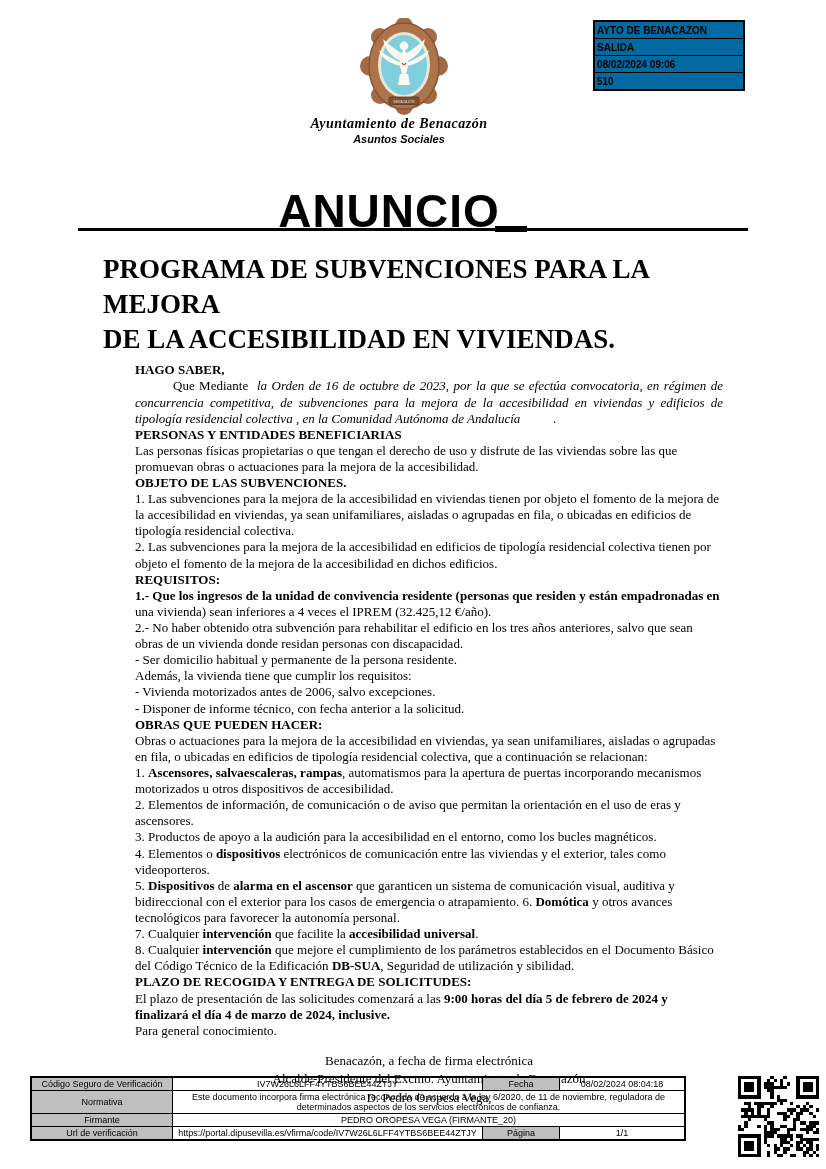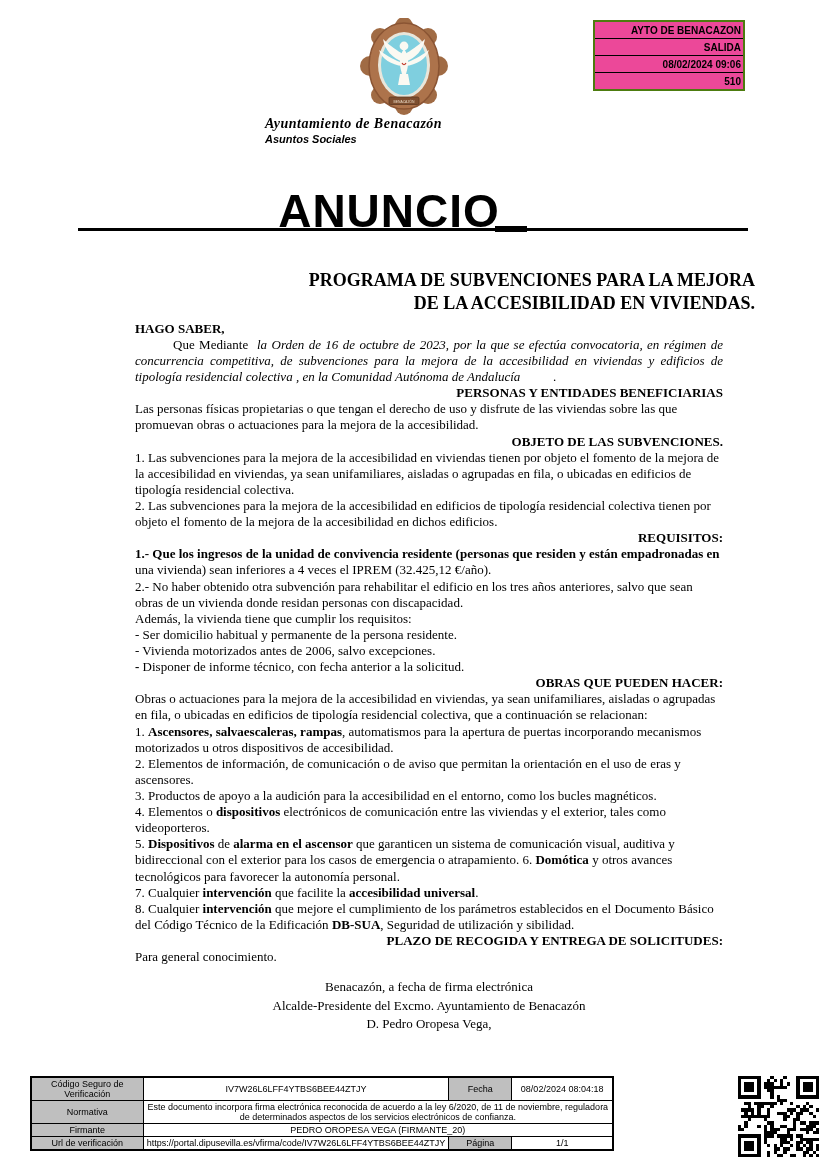--- a/index.html
+++ b/index.html
@@ -2,52 +2,52 @@
 <html><head>
 <meta charset="utf-8">
 <style>
   html,body{margin:0;padding:0;}
   body{
     width:826px;height:1169px;background:#ffffff;position:relative;
     font-family:"Liberation Serif",serif;color:#000;overflow:hidden;
   }
   
   .crest{position:absolute;left:358px;top:18px;width:92px;height:100px;}
-  .org-block{position:absolute;left:265px;top:116px;width:300px;text-align:left;}
+  .org-block{position:absolute;left:249px;top:116px;width:300px;text-align:center;}
   .org-name{font:bold italic 14px "Liberation Serif",serif;letter-spacing:.5px;}
   .org-dept{font:bold italic 11px "Liberation Sans",sans-serif;margin-top:1px;}
-  .stamp{position:absolute;left:593px;top:20px;width:148px;border:2px solid #4d7c0f;
-         font:bold 10px "Liberation Sans",sans-serif;text-align:right;background:#ec4899;}
+  .stamp{position:absolute;left:593px;top:20px;width:148px;border:2px solid #000000;
+         font:bold 10px "Liberation Sans",sans-serif;text-align:left;background:#0369a1;}
   .stamp-row{padding:3px 2px 2px;border-top:1px solid #000;}
   .stamp-row:first-child{border-top:none;}
   
   .anuncio{position:absolute;left:0;top:148px;width:778px;text-align:center;
            font:bold 46px "Liberation Sans",sans-serif;letter-spacing:1px;margin-top:36px;}
   .rule{position:absolute;left:78px;top:228px;width:670px;height:3px;background:#000;}
   .rule-notch{position:absolute;left:495px;top:226px;width:32px;height:6px;background:#000;}
   
   .content{position:absolute;left:135px;top:252px;width:588px;
            font-size:13px;line-height:1.24;}
-  .main-title{font-weight:bold;font-size:18px;line-height:1.3;text-align:right;
-              margin:17px -32px 5px;}
+  .main-title{font-weight:bold;font-size:27px;line-height:1.3;text-align:left;
+              margin:0 -32px 5px;}
   .subtitle{margin:0 0 0 38px;font-size:12.5px;}
   .hago{margin:24px 0 0 38px;font-weight:bold;}
   .intro{margin:2px 0 0;text-align:justify;text-indent:38px;}
-  h3.sec{font-size:13px;font-weight:bold;margin:0;text-align:right;}
+  h3.sec{font-size:13px;font-weight:bold;margin:0;}
   .sec-personas{margin-top:14px;}
   .sec-objeto{margin-top:17px;}
   .sec-requisitos{margin-top:22px;}
   .sec-obras{margin-top:22px;}
   .sec-plazo{margin-top:19px;}
   .content p{margin:0;}
   .plazo-para{margin-top:9px;}
   .closing{margin-top:23px;}
   .signature{margin-top:13px;text-align:center;line-height:1.42;}
   
-  .footer-table{position:absolute;left:30px;top:1076px;width:584px;border-collapse:collapse;
+  .footer-table{position:absolute;left:30px;top:1076px;width:656px;border-collapse:collapse;
                 font:9px "Liberation Sans",sans-serif;}
   .footer-table td{border:1px solid #000;text-align:center;vertical-align:middle;padding:1px 3px;}
   .footer-table{border:2px solid #000;}
   td.flabel{background:#bfbfbf;width:134px;}
   td.fsmall{background:#bfbfbf;width:70px;}
   td.fdate{width:118px;}
   .qr{position:absolute;left:738px;top:1076px;width:81px;height:81px;background:#fff;}
 </style>
 </head>
 <body>
@@ -114,36 +114,37 @@
   <h3 class="sec sec-personas">PERSONAS Y ENTIDADES BENEFICIARIAS</h3>
   <p>Las personas físicas propietarias o que tengan el derecho de uso y disfrute de las viviendas sobre las que promuevan obras o actuaciones para la mejora de la accesibilidad.</p>
 
   <h3 class="sec sec-objeto">OBJETO DE LAS SUBVENCIONES.</h3>
   <p>1. Las subvenciones para la mejora de la accesibilidad en viviendas tienen por objeto el fomento de la mejora de la accesibilidad en viviendas, ya sean unifamiliares, aisladas o agrupadas en fila, o ubicadas en edificios de tipología residencial colectiva.</p>
   <p>2. Las subvenciones para la mejora de la accesibilidad en edificios de tipología residencial colectiva tienen por objeto el fomento de la mejora de la accesibilidad en dichos edificios.</p>
 
   <h3 class="sec sec-requisitos">REQUISITOS:</h3>
   <p><span style="font-weight: bold;">1.- Que los ingresos de la unidad de convivencia residente (personas que residen y están empadronadas en </span><span>una vivienda) sean inferiores a 4 veces el IPREM (32.425,12 €/año).</span></p>
   <p>2.- No haber obtenido otra subvención para rehabilitar el edificio en los tres años anteriores, salvo que sean obras de un vivienda donde residan personas con discapacidad.</p>
+  <p>- Ser domicilio habitual y permanente de la persona residente.</p>
   <p>Además, la vivienda tiene que cumplir los requisitos:</p>
-  <p>- Ser domicilio habitual y permanente de la persona residente.</p>
   <p>- Vivienda motorizados antes de 2006, salvo excepciones.</p>
   <p><span style="font-weight: bold;">-</span><span> Disponer de informe técnico, con fecha anterior a la solicitud.</span></p>
 
   <h3 class="sec sec-obras">OBRAS QUE PUEDEN HACER:</h3>
   <p>Obras o actuaciones para la mejora de la accesibilidad en viviendas, ya sean unifamiliares, aisladas o agrupadas en fila, o ubicadas en edificios de tipología residencial colectiva, que a continuación se relacionan:</p>
   <p><span>1. </span><span style="font-weight: bold;">Ascensores, salvaescaleras, rampas</span><span>, automatismos para la apertura de puertas incorporando mecanismos motorizados u otros dispositivos de accesibilidad.</span></p>
   <p>2. Elementos de información, de comunicación o de aviso que permitan la orientación en el uso de eras y ascensores.</p>
   <p>3. Productos de apoyo a la audición para la accesibilidad en el entorno, como los bucles magnéticos.</p>
   <p><span>4. Elementos o </span><span style="font-weight: bold;">dispositivos</span><span> electrónicos de </span><span style="font-weight: normal;">comunicación</span><span> entre las viviendas y el exterior, tales como videoporteros.</span></p>
   <p><span>5. </span><span style="font-weight: bold;">Dispositivos</span><span> de </span><span style="font-weight: bold;">alarma en el ascensor</span><span> que garanticen un sistema de comunicación visual, auditiva y bidireccional con el exterior para los casos de emergencia o atrapamiento. 6. </span><span style="font-weight: bold;">Domótica</span><span> y otros avances tecnológicos para favorecer la autonomía personal.</span></p>
   <p><span>7. Cualquier </span><span style="font-weight: bold;">intervención</span><span> que facilite la </span><span style="font-weight: bold;">accesibilidad universal</span><span>.</span></p>
   <p><span>8. Cualquier </span><span style="font-weight: bold;">intervención</span><span> que mejore el cumplimiento de los parámetros establecidos en el Documento Básico del Código Técnico de la Edificación </span><span style="font-weight: bold;">DB-SUA</span><span>, Seguridad de utilización y sibilidad.</span></p>
 
   <h3 class="sec sec-plazo">PLAZO DE RECOGIDA Y ENTREGA DE SOLICITUDES:</h3>
+  <p class="plazo-para"><span>El plazo de presentación de las solicitudes comenzará a las </span><span style="font-weight: bold;">9:00 horas del día 5 de febrero de 2024 y finalizará el día 4 de marzo de 2024, inclusive.</span></p>
 
   <p class="closing">Para general conocimiento.</p>
 
   <div class="signature">
     <div>Benacazón, a fecha de firma electrónica</div>
     <div>Alcalde-Presidente del Excmo. Ayuntamiento de Benacazón</div>
     <div>D. Pedro Oropesa Vega,</div>
   </div>
 </div>
 

